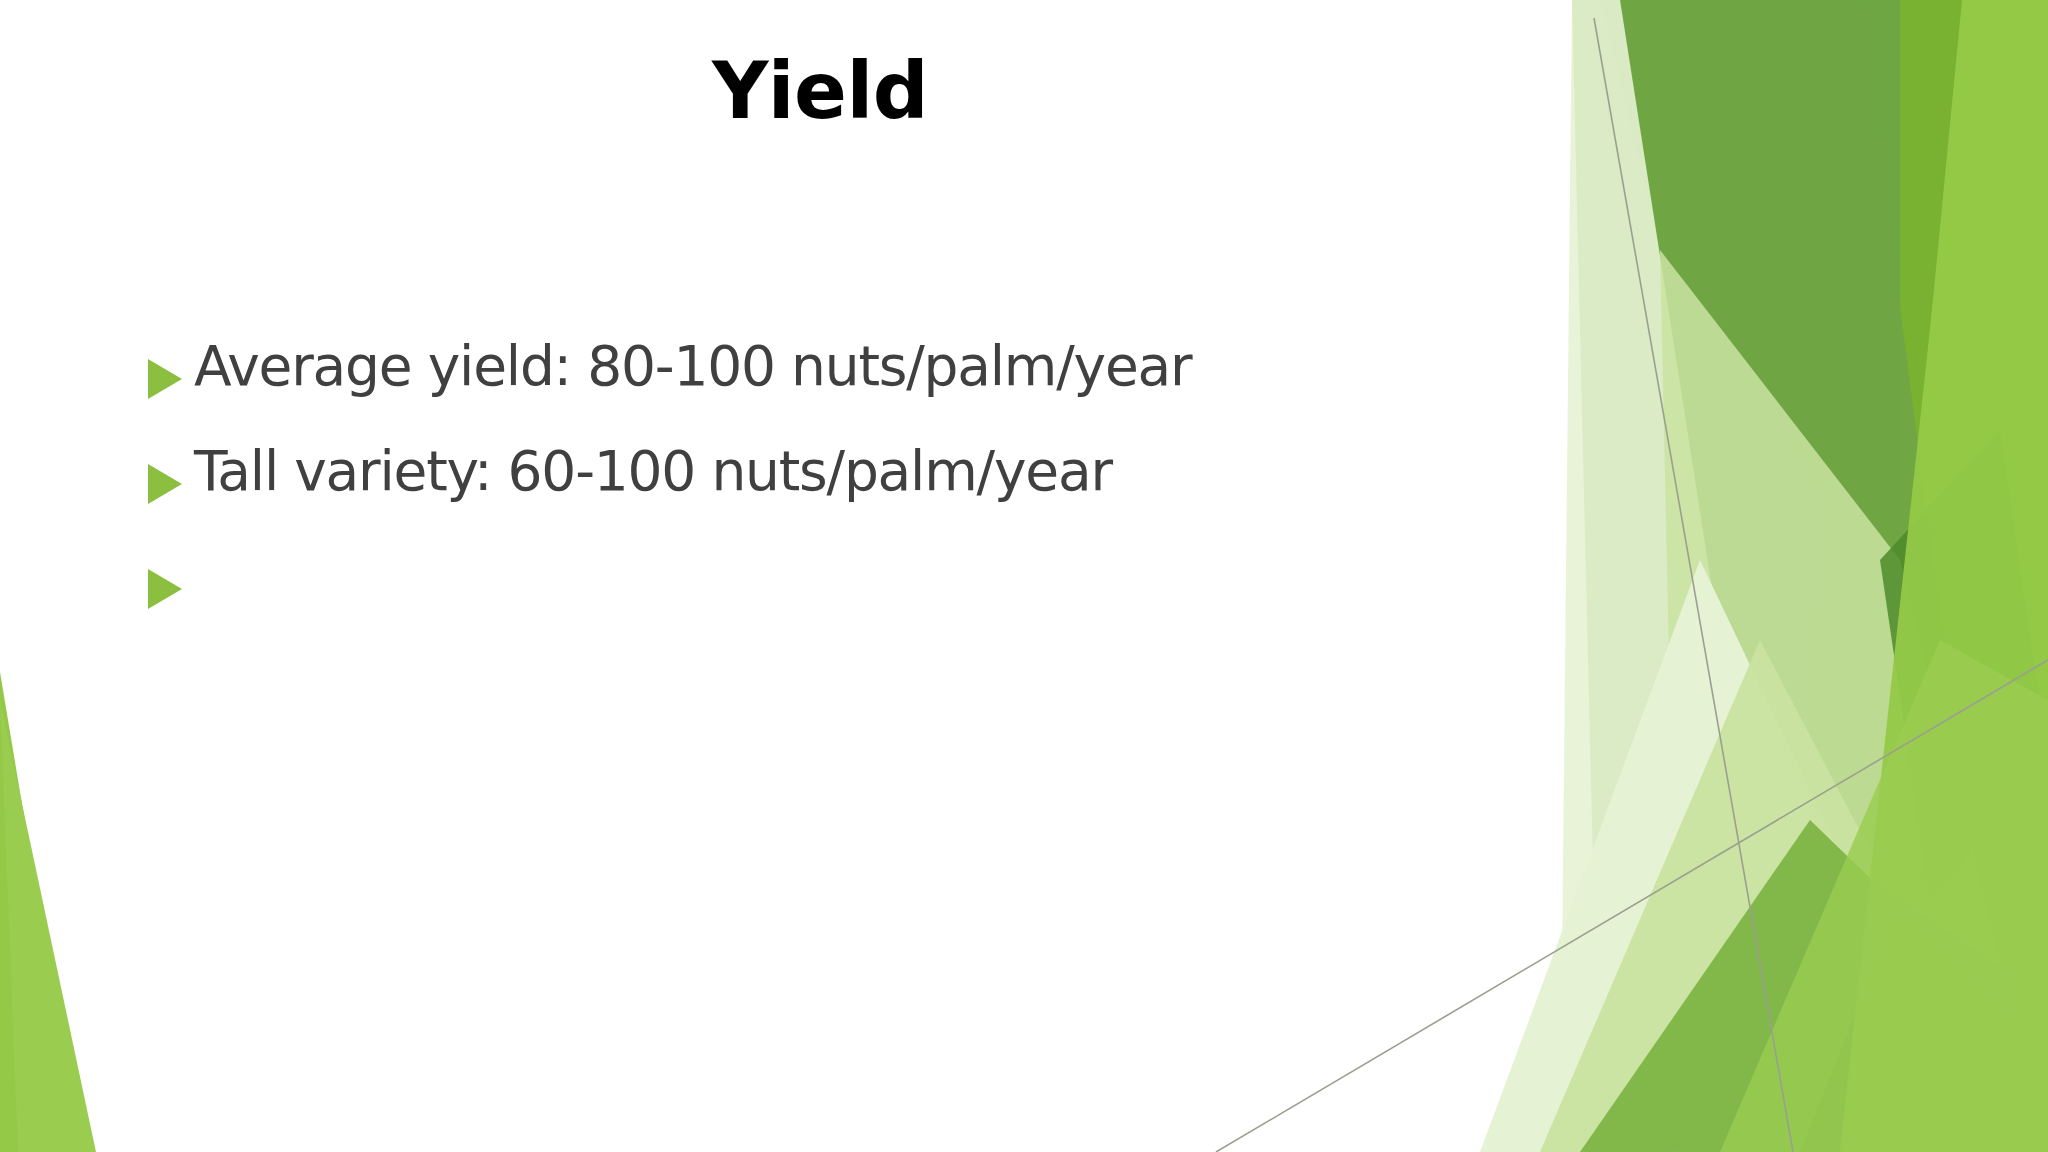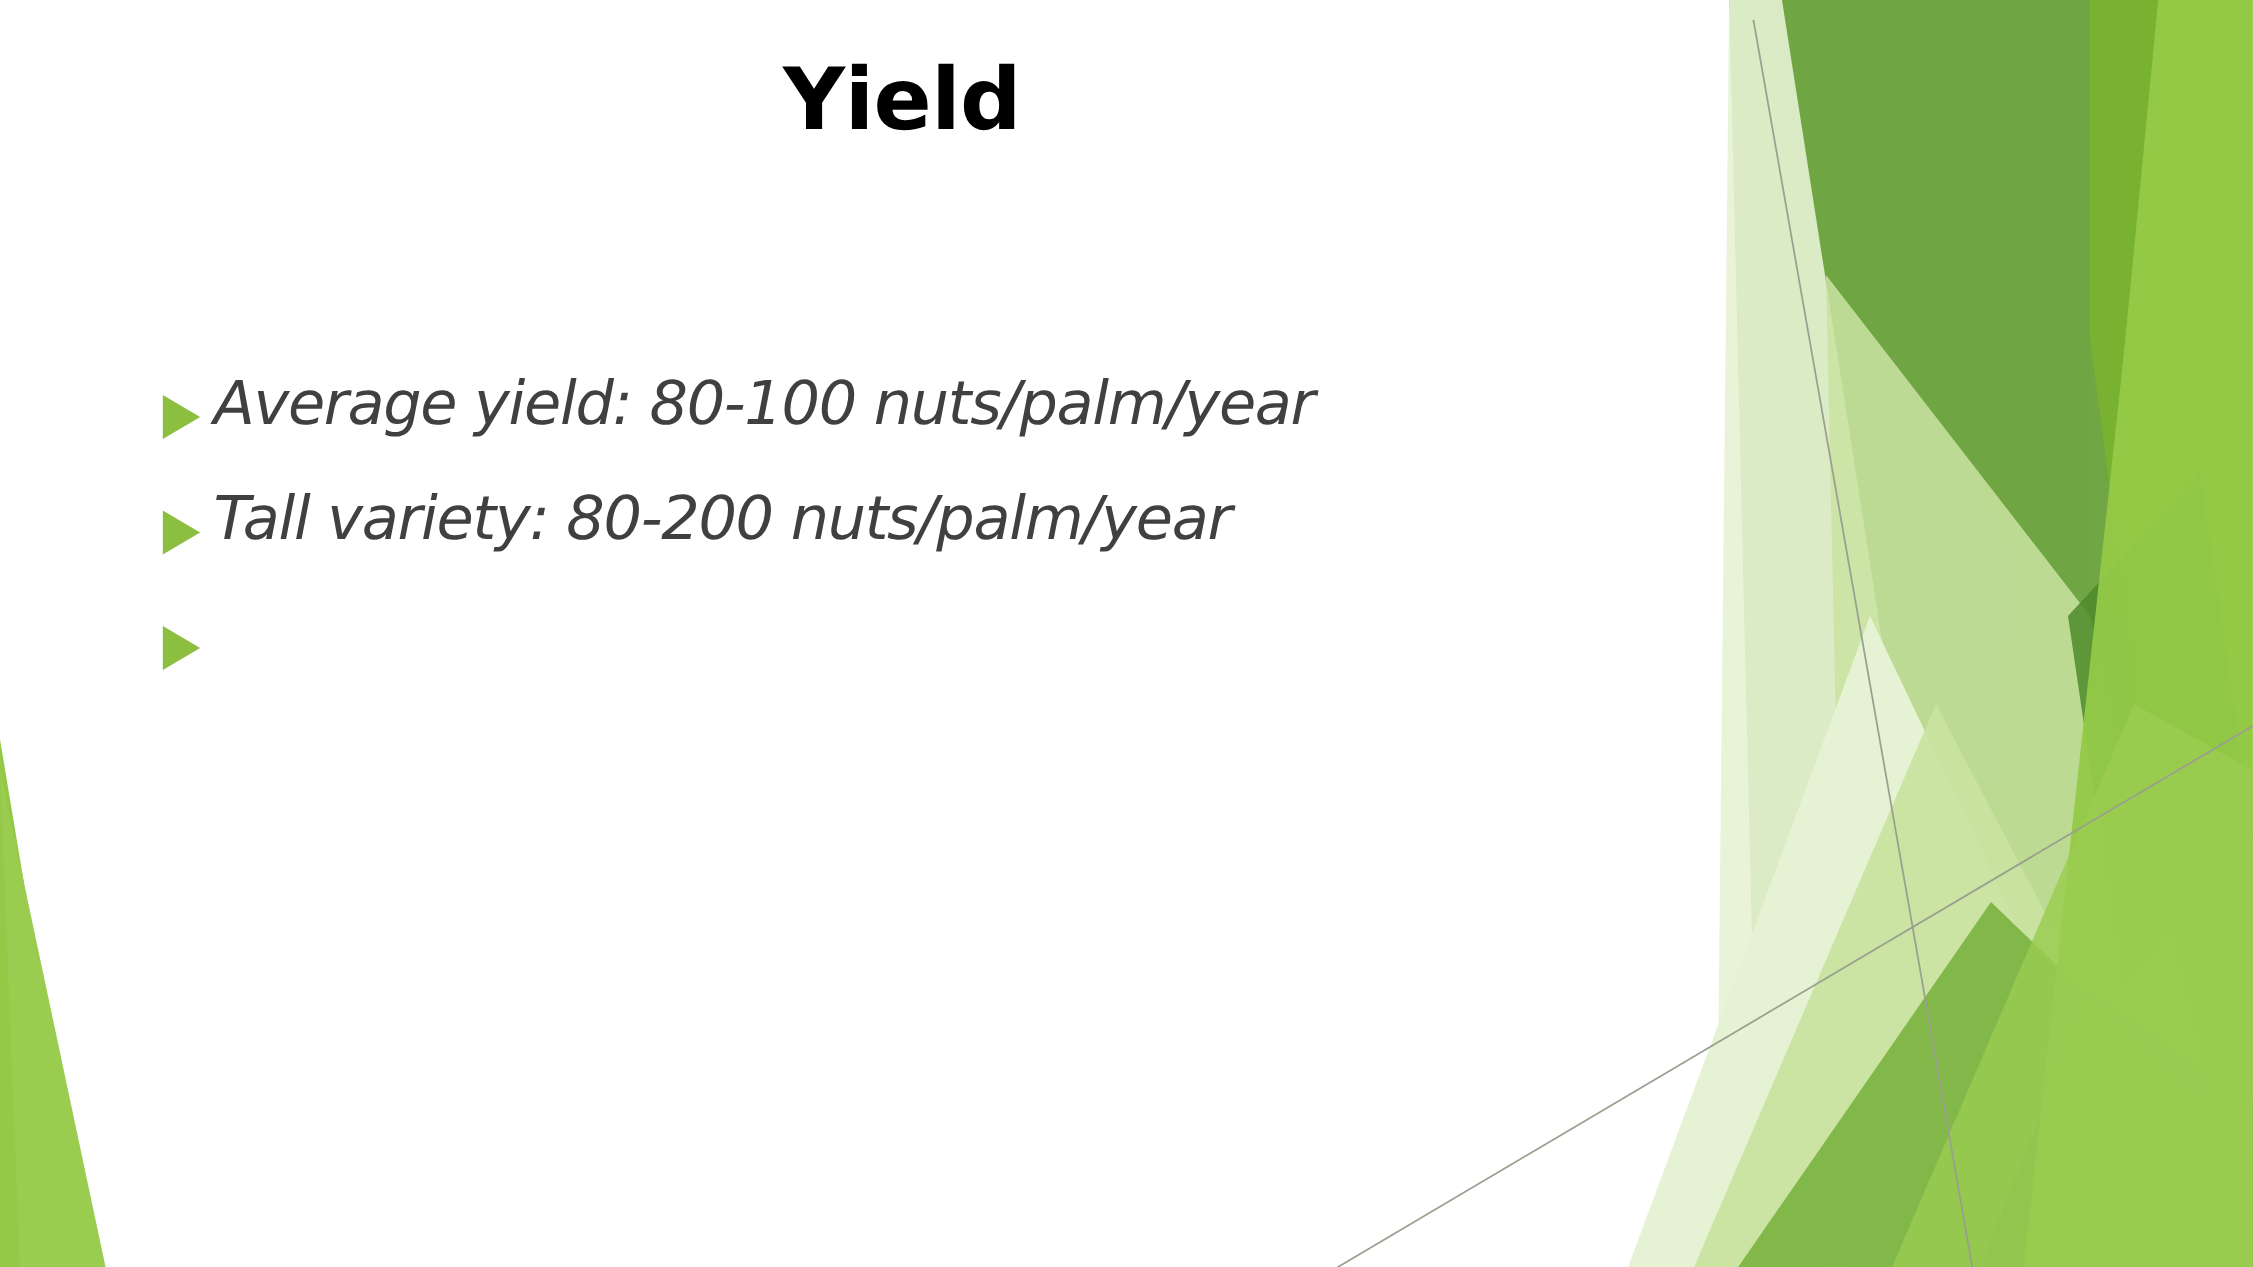--- a/index.html
+++ b/index.html
@@ -84,21 +84,20 @@
 
   .bullet-text {
     flex: 1 1 auto;
     font-family: "DejaVu Sans", sans-serif;
     font-weight: normal;
     font-size: 55px;
     line-height: 1.04;
     color: #404040;
     white-space: nowrap;
     letter-spacing: -1.2px;
-    font-style: italic;
   }
 </style>
 </head>
 <body>
 
 <div id="slide">
 
   <svg id="facet-bg" viewBox="0 0 2048 1152" preserveAspectRatio="none" xmlns="http://www.w3.org/2000/svg">
 
     <polygon points="0,672 80,1152 0,1152" fill="#93C947"></polygon>
@@ -144,21 +143,21 @@
         <span class="tri"></span>
       </span>
       <span class="bullet-text">Average yield: 80-100 nuts/palm/year</span>
     </div>
 
 
     <div class="bullet-row">
       <span class="bullet-marker">
         <span class="tri"></span>
       </span>
-      <span class="bullet-text">Tall variety: 80-200 nuts/palm/year</span>
+      <span class="bullet-text">Tall variety: 60-100 nuts/palm/year</span>
     </div>
 
     <div class="bullet-row">
       <span class="bullet-marker">
         <span class="tri"></span>
       </span>
     </div>
 
   </div>
 

